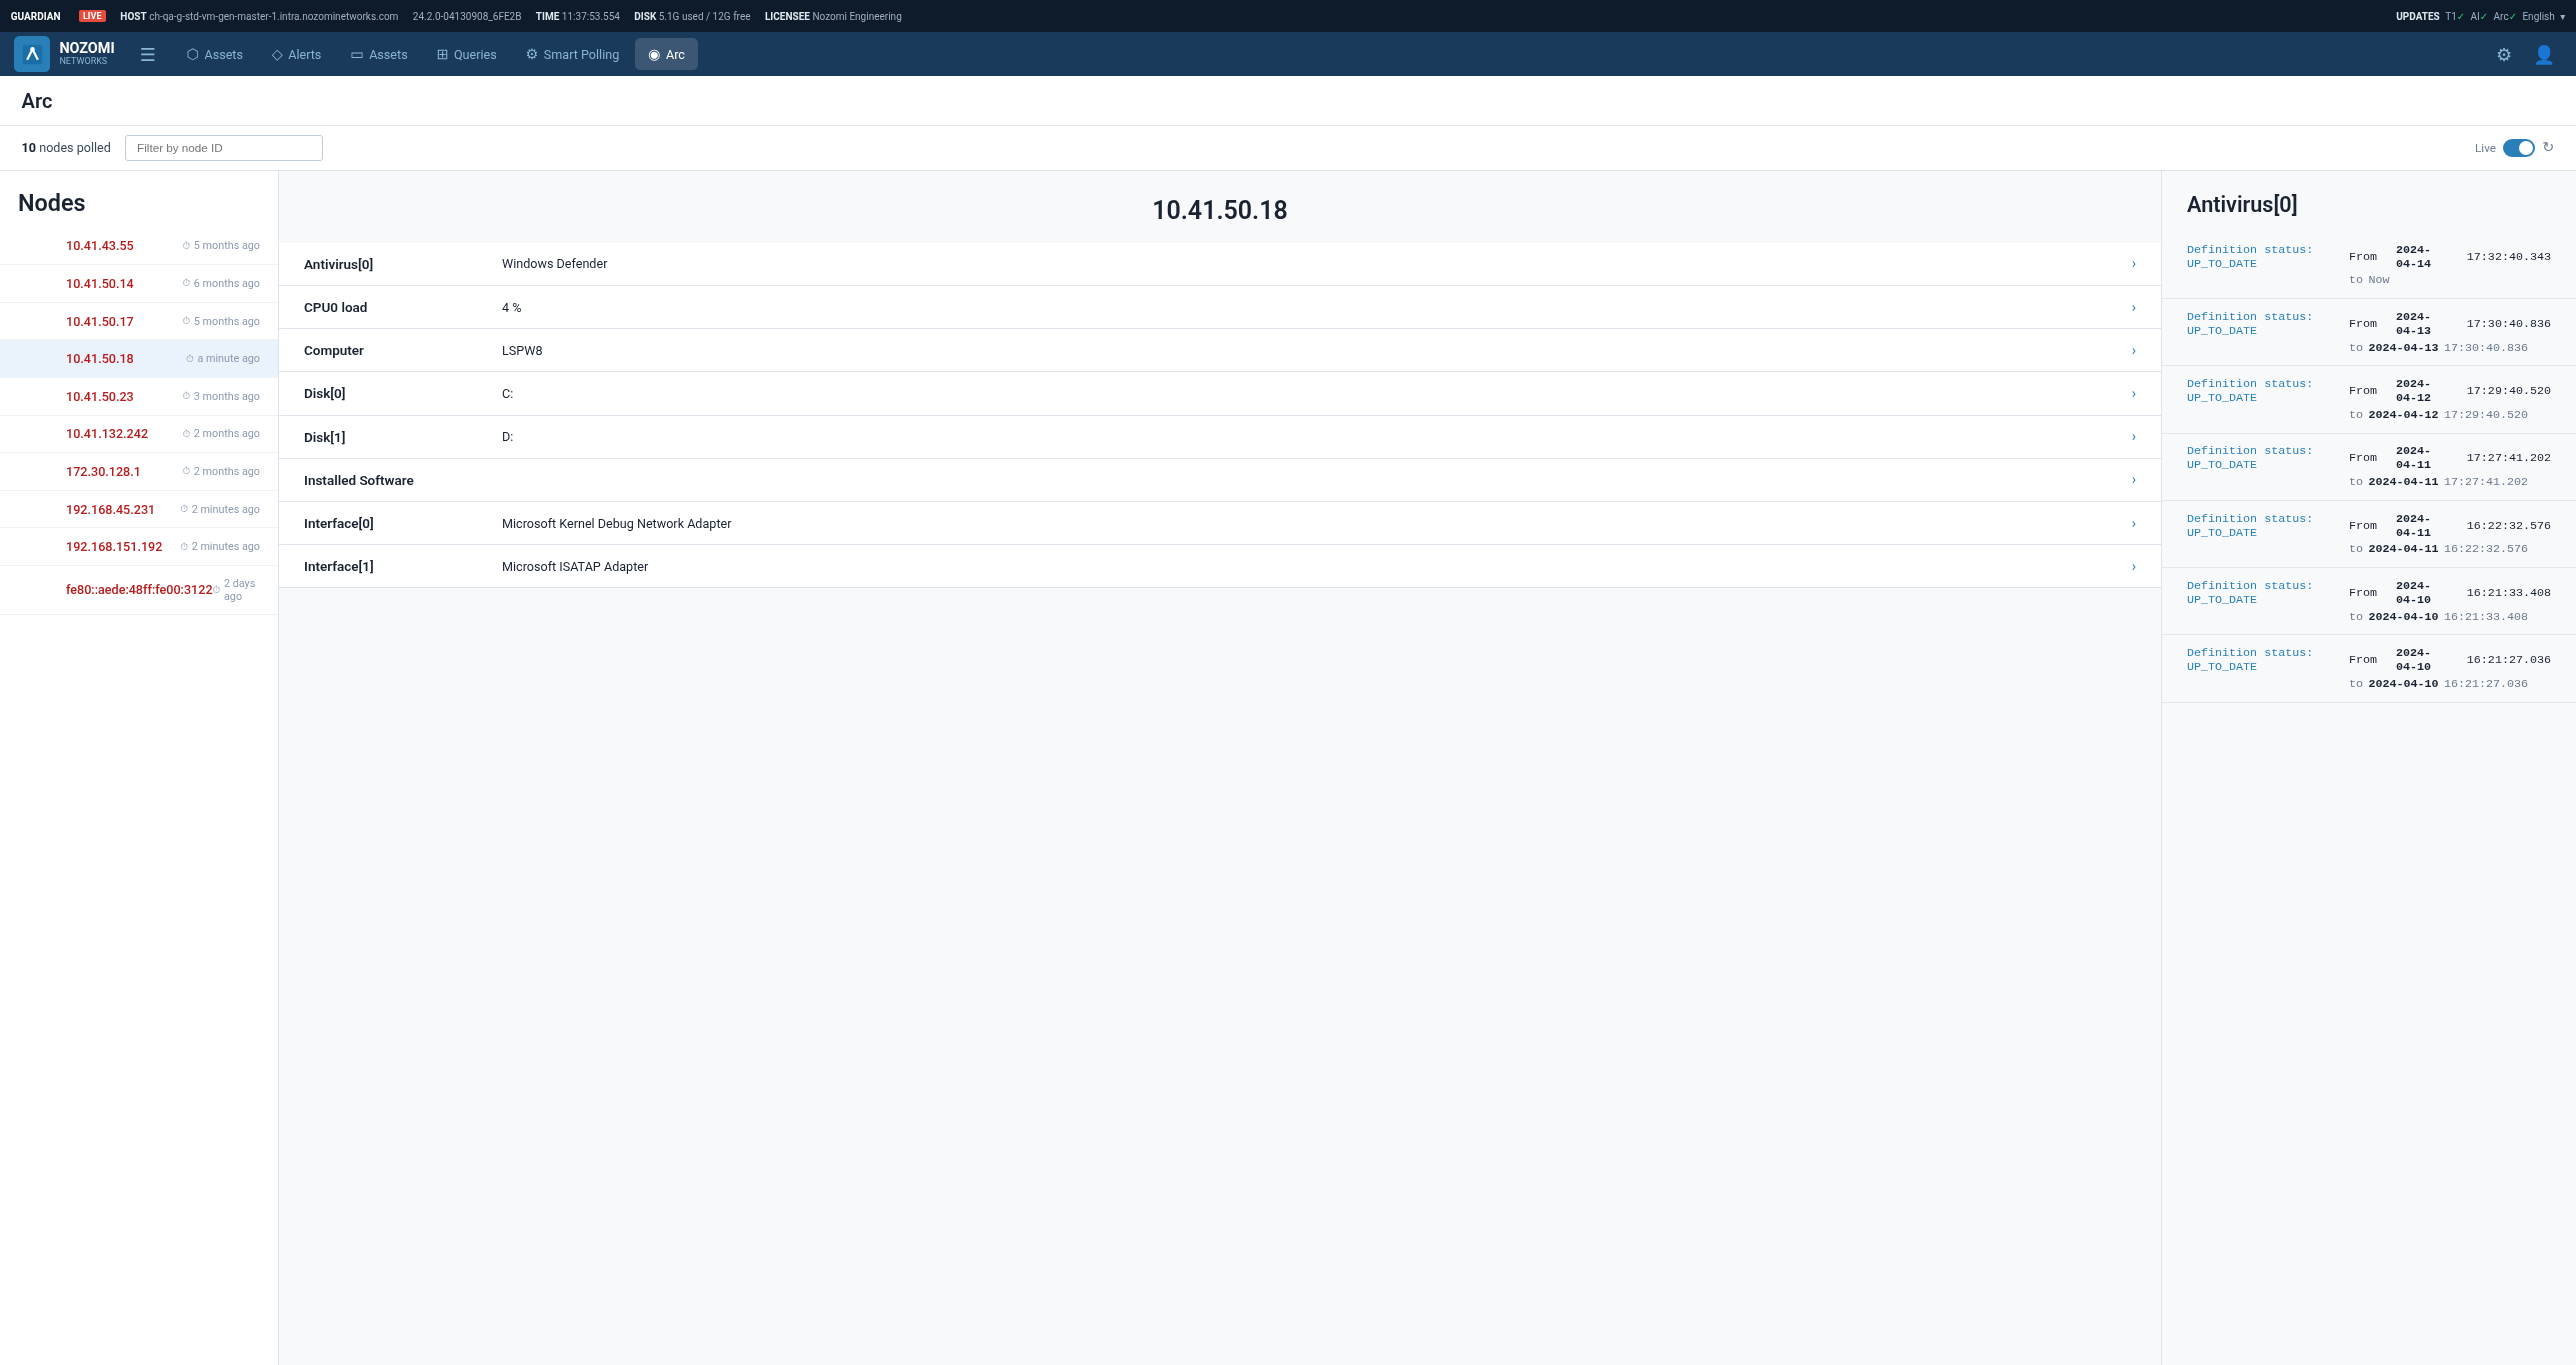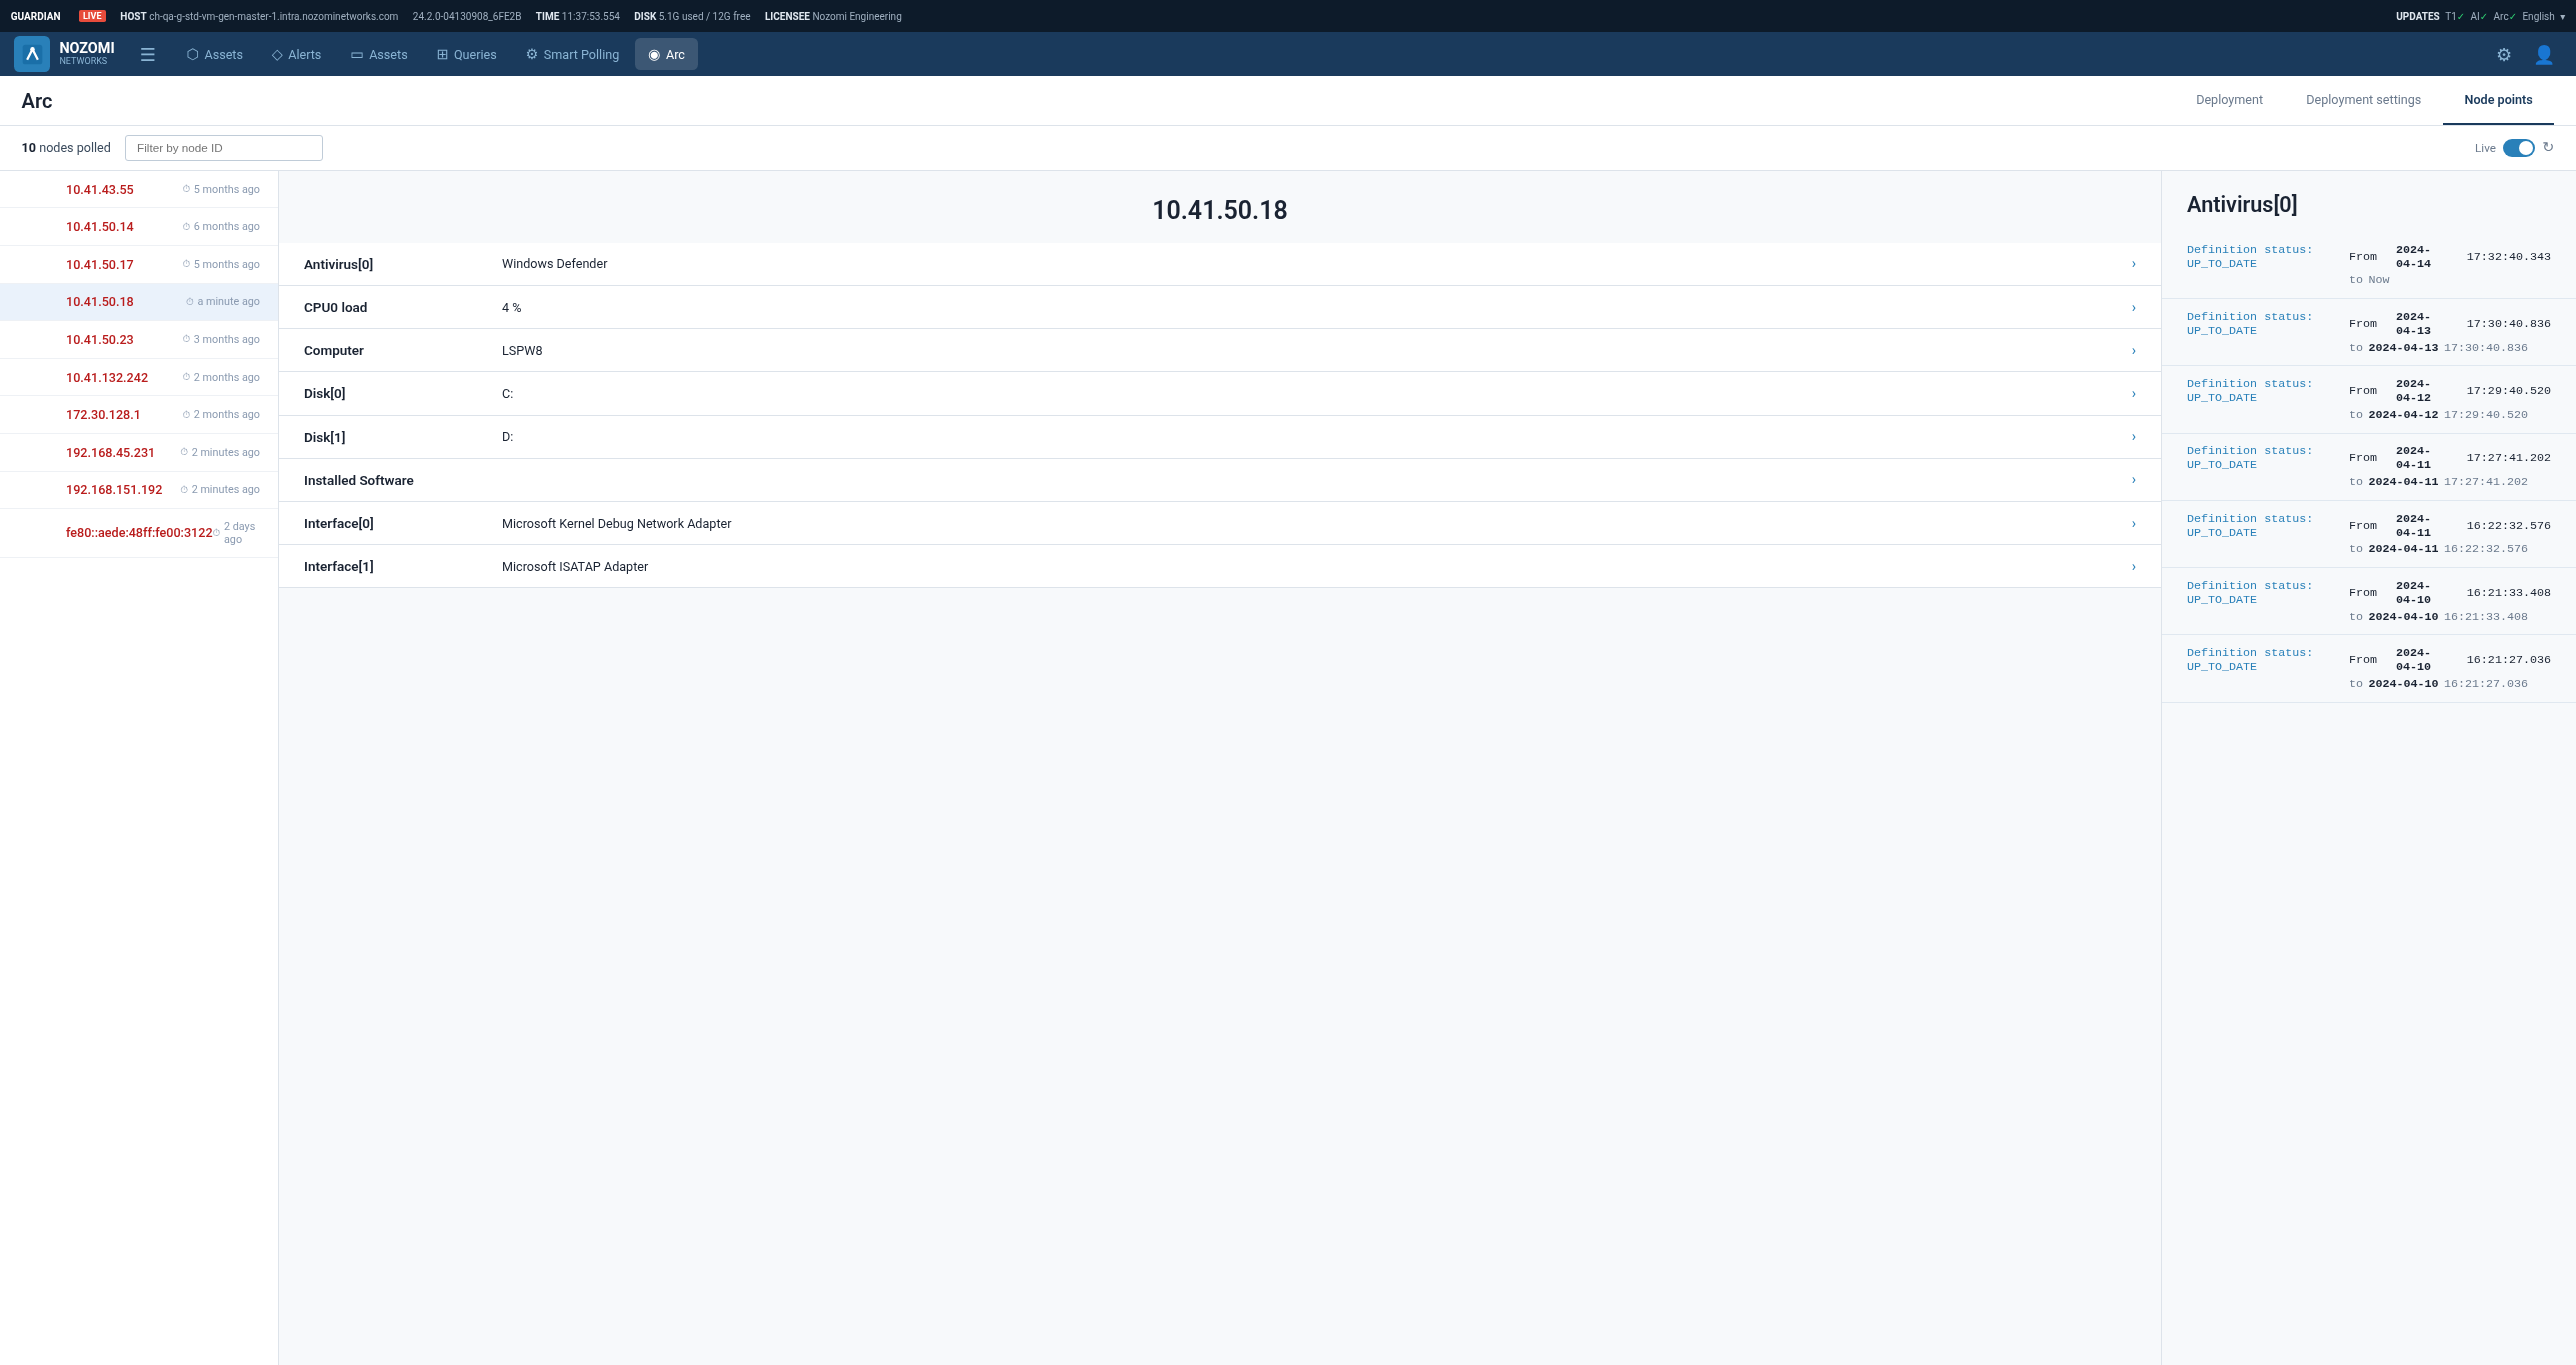--- a/index.html
+++ b/index.html
@@ -276,42 +276,38 @@
     <span>Arc</span>
   </div>
   <div class="nav-right">
     <span class="icon-btn">⚙</span>
     <span class="icon-btn">👤</span>
   </div>
 </div>
 
 <div class="page-header">
   <div class="page-title">Arc</div>
-  <div class="page-tabs">
-    <div class="page-tab">Deployment</div>
-    <div class="page-tab">Deployment settings</div>
-    <div class="page-tab active">Node points</div>
-  </div>
 </div>
 
 <div class="sub-header">
   <div class="nodes-count">
     <strong>10</strong> <span>nodes polled</span>
   </div>
   <input class="filter-input" type="text" placeholder="Filter by node ID" style="">
   <div class="live-toggle">
     <span>Live</span>
     <div class="toggle-switch"></div>
     <span class="refresh-icon">↻</span>
   </div>
 </div>
 
 <div class="main-content">
 
   <div class="nodes-panel">
+    <div class="nodes-heading">Nodes</div>
     <div id="nodes-list">
         <div class="node-item">
     <span class="node-ip">10.41.43.55</span>
     <span class="node-time">
       <span class="clock-icon">⏱</span>
       <span>5 months ago</span>
     </span>
   </div>
         <div class="node-item">
     <span class="node-ip">10.41.50.14</span>

